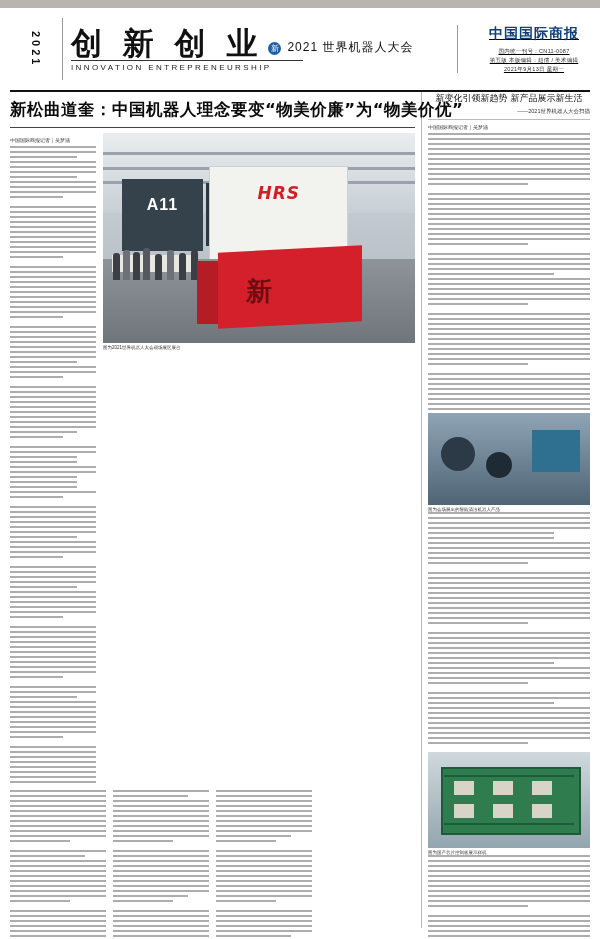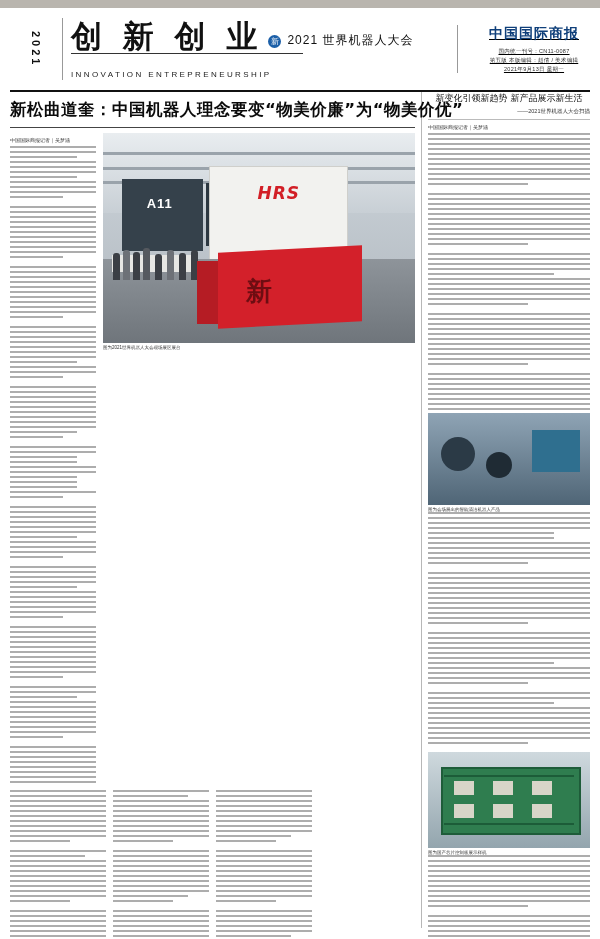--- a/index.html
+++ b/index.html
@@ -83,21 +83,21 @@
     color: #111;
     letter-spacing: 1px;
     margin-bottom: 4px;
     font-family: "Liberation Sans", sans-serif;
   }
   .mh-sub-en {
     font-size: 8px;
     letter-spacing: 2.4px;
     color: #222;
     border-top: 1px solid #333;
-    padding-top: 16px;
+    padding-top: 2px;
     width: 232px;
     font-family: "Liberation Sans", sans-serif;
   }
   .mh-right {
     width: 112px;
     text-align: center;
     border-left: 1px solid #999;
     padding-left: 20px;
     text-decoration: underline;
   }
@@ -206,21 +206,21 @@
   .ph1 .booth {
     position:absolute; left:34%; top:12%; width:44%; height:46%;
     background:#f2f2ef; border:1px solid #cfcfcb;margin-top:8px;
   }
   .ph1 .booth-logo {
     position:absolute; left:50%; top:16%; transform:translateX(-50%);
     font-size:17px; font-weight:bold; color:#d21f26; letter-spacing:1px;
     font-family:"DejaVu Sans", sans-serif; font-style:italic;
   }
   .ph1 .a11 {
-    position:absolute; left:14%; top:30%; font-size:13px; font-weight:bold;
+    position:absolute; left:14%; top:30%; font-size:16px; font-weight:bold;
     color:#fff; font-family:"Liberation Sans",sans-serif; letter-spacing:1px;
   }
   .ph1 .darkpanel { position:absolute; left:6%; top:22%; width:26%; height:34%; background:#35414b; }
   .ph1 .darkpanel2 { position:absolute; left:33%; top:24%; width:9%; height:30%; background:#2c3740; }
   .ph1 .floor { position:absolute; left:0; right:0; bottom:0; height:40%; background:linear-gradient(#8e949a,#6f757b); }
   .ph1 .red {
     position:absolute; bottom:9%; left:37%; width:46%; height:36%;
     background:#d3202a; transform: skewY(-3deg);
   }
   .ph1 .red2 { position:absolute; bottom:9%; left:30%; width:9%; height:30%; background:#b51c24; }

